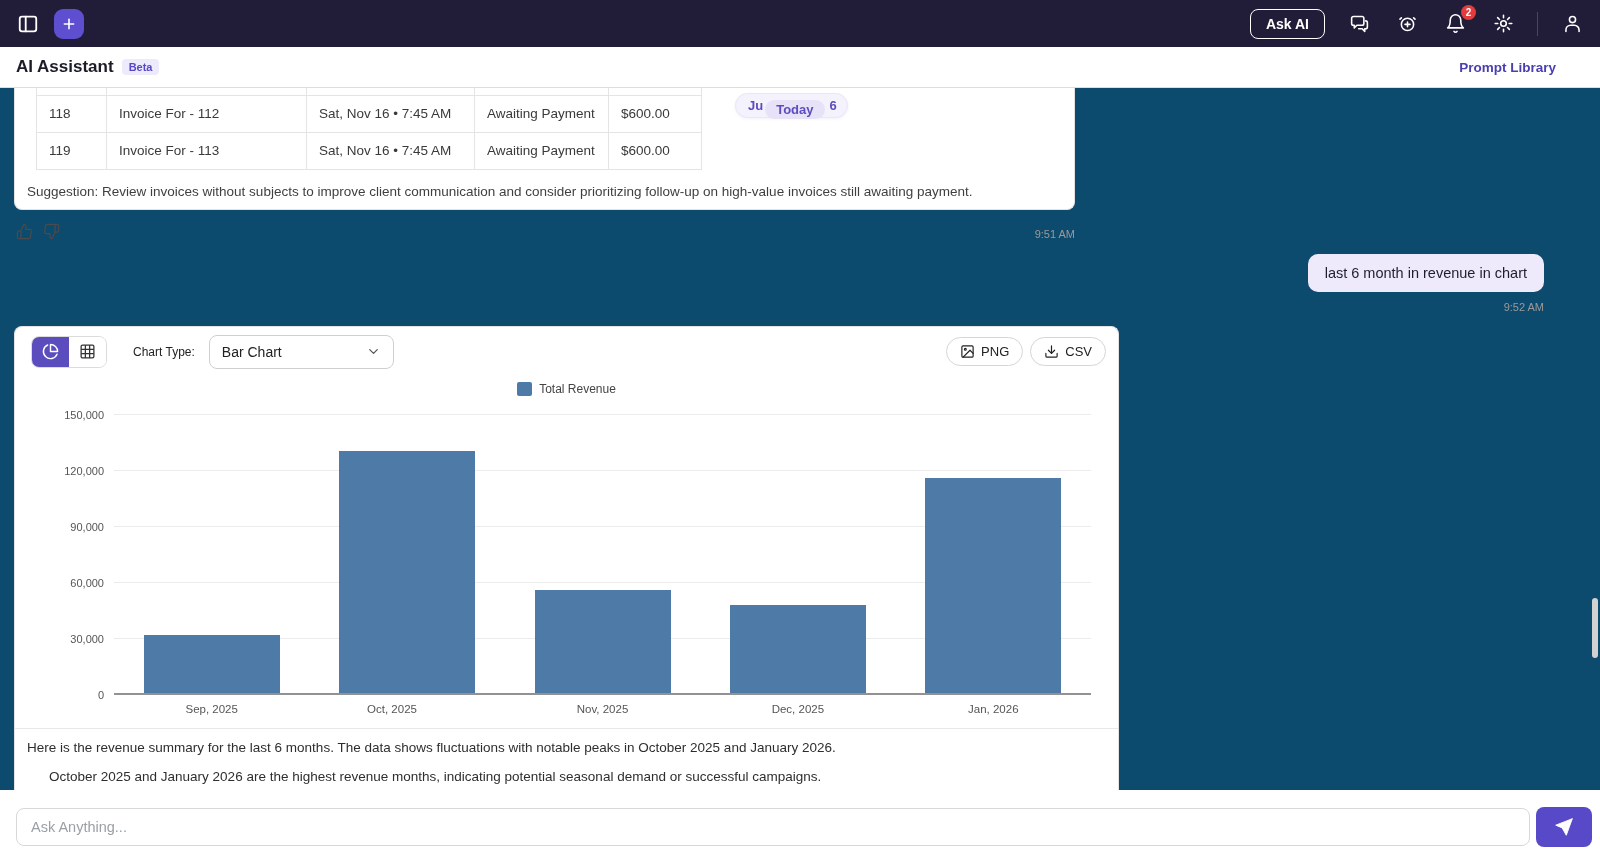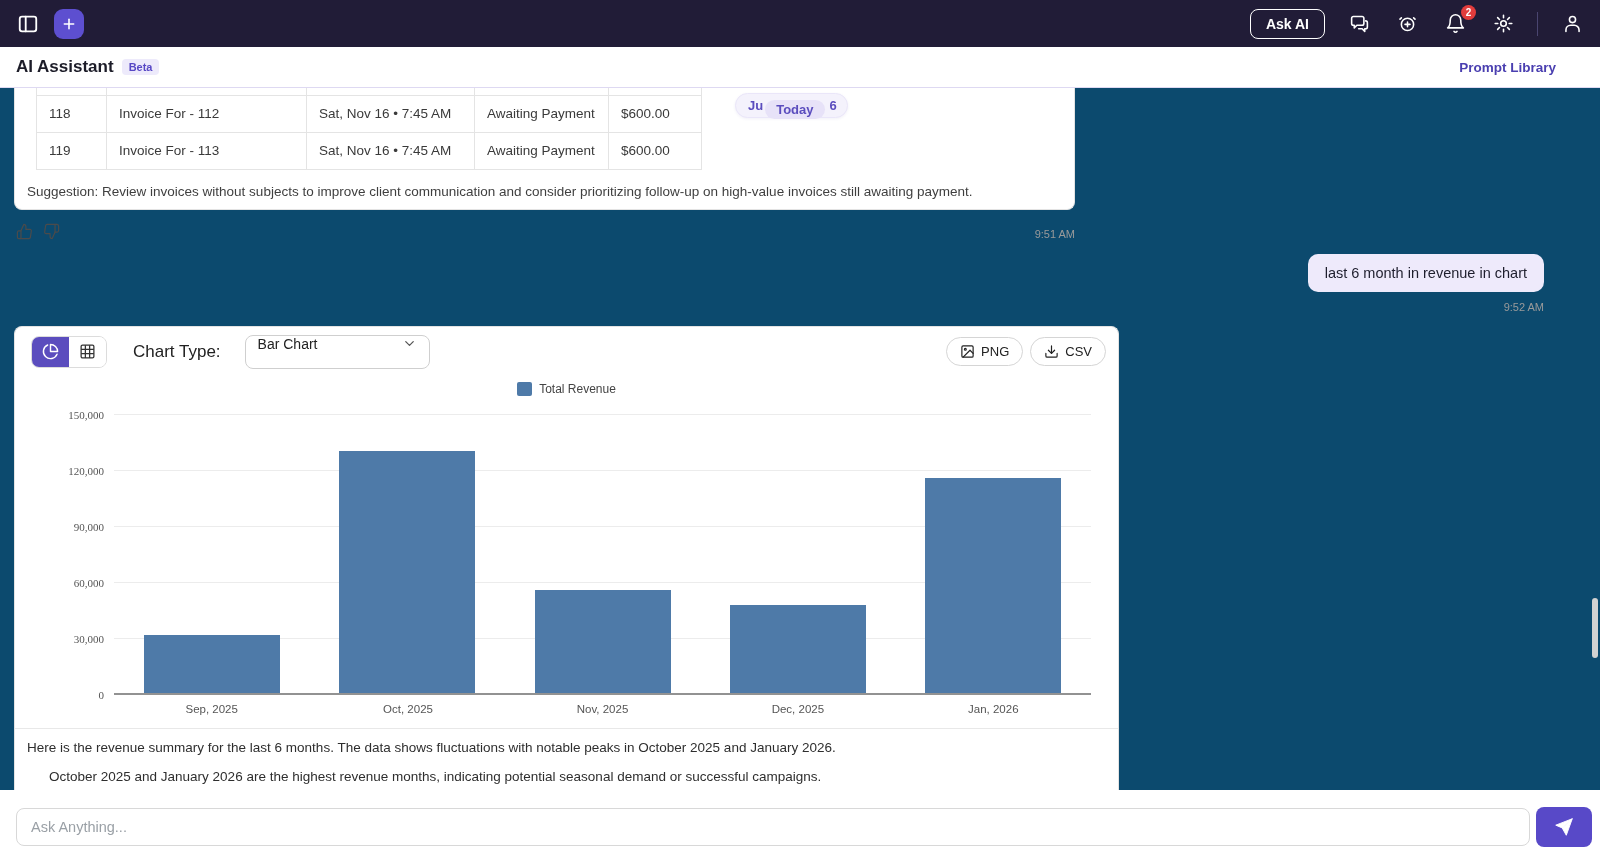--- a/index.html
+++ b/index.html
@@ -118,45 +118,45 @@
   }
   .chart-toolbar { display: flex; align-items: center; padding: 8px 12px 0 16px; }
   .toggle-group {
     display: flex; border: 1px solid #dcdcdc; border-radius: 8px; overflow: hidden;
   }
   .toggle-btn {
     width: 37px; height: 30px; border: none; background: #fff; color: #333;
     display: flex; align-items: center; justify-content: center; cursor: pointer;
   }
   .toggle-btn.active { background: #5b4dbe; color: #fff; }
-  .chart-type-label { margin-left: 26px; font-size: 17px; font-weight: 500; color: #222; }
+  .chart-type-label { margin-left: 26px; font-size: 12px; font-weight: 500; color: #222; }
   .chart-select {
-    margin-left: 24px; width: 185px; height: 34px;
+    margin-left: 14px; width: 185px; height: 34px;
     border: 1px solid #cfcfcf; border-radius: 8px; background: #fff;
-    display: flex; align-items: flex-start; justify-content: space-between;
+    display: flex; align-items: center; justify-content: space-between;
     padding: 0 12px; font-size: 14px; color: #222; cursor: pointer;
   }
   .export-btns { margin-left: auto; display: flex; gap: 7px; }
   .export-btn {
     height: 29px; border: 1px solid #d5d5d5; border-radius: 15px; background: #fff;
     display: flex; align-items: center; gap: 6px; padding: 7px 13px;
     font-family: inherit; font-size: 13px; color: #222; cursor: pointer;
   }
   .legend-row { display: flex; justify-content: center; align-items: center; gap: 7px; margin-top: 13px; }
   .legend-swatch { width: 15px; height: 14px; border-radius: 2px; }
   .legend-label { font-size: 12px; color: #444; }
 
   .plot {
     position: relative; margin: 19px 0 0 99px; width: 977px; height: 280px;
   }
   .gridline { position: absolute; left: 0; width: 100%; height: 1px; background: #ececec; }
   .gridline.baseline { height: 2px; background: #929292; }
   .ytick {
     position: absolute; right: 100%; margin-right: 10px; font-size: 11px; color: #555;
-    white-space: nowrap; transform: translateY(6px); font-family: Liberation Serif, serif;
+    white-space: nowrap; transform: translateY(6px);
   }
   .bar { position: absolute; bottom: 2px; width: 136px; }
   .xtick {
     position: absolute; top: 288px; transform: translateX(-50%);
     font-size: 11.5px; color: #555; white-space: nowrap;
   }
   .chart-divider { margin-top: 33px; height: 1px; background: #e8e8e8; width: 100%; }
   .summary-line1 { margin: 11px 12px 0 12px; font-size: 13.5px; color: #2e2e2e; }
   .summary-line2 { margin: 14px 12px 0 34px; font-size: 13.5px; color: #2e2e2e; }
 
@@ -395,21 +395,21 @@
         <div class="ytick" style="bottom: 112px;">60,000</div>
         <div class="gridline" style="bottom: 168px;"></div>
         <div class="ytick" style="bottom: 168px;">90,000</div>
         <div class="gridline" style="bottom: 224px;"></div>
         <div class="ytick" style="bottom: 224px;">120,000</div>
         <div class="gridline" style="bottom: 280px;"></div>
         <div class="ytick" style="bottom: 280px;">150,000</div>
         <div class="bar" style="left: 29.7px; height: 57.8667px; background: rgb(78, 122, 168);"></div>
         <div class="xtick" style="left: 97.7px;">Sep, 2025</div>
         <div class="bar" style="left: 225.1px; height: 241.733px; background: rgb(78, 122, 168);"></div>
-        <div class="xtick" style="left: 294px;">Oct, 2025</div>
+        <div class="xtick" style="left: 278px;">Oct, 2025</div>
         <div class="bar" style="left: 420.5px; height: 102.667px; background: rgb(78, 122, 168);"></div>
         <div class="xtick" style="left: 488.5px;">Nov, 2025</div>
         <div class="bar" style="left: 615.9px; height: 87.7333px; background: rgb(78, 122, 168);"></div>
         <div class="xtick" style="left: 683.9px;">Dec, 2025</div>
         <div class="bar" style="left: 811.3px; height: 214.667px; background: rgb(78, 122, 168);"></div>
         <div class="xtick" style="left: 879.3px;">Jan, 2026</div>
       </div>
 
     <div class="chart-divider"></div>
     <p class="summary-line1">Here is the revenue summary for the last 6 months. The data shows fluctuations with notable peaks in October 2025 and January 2026.</p>

